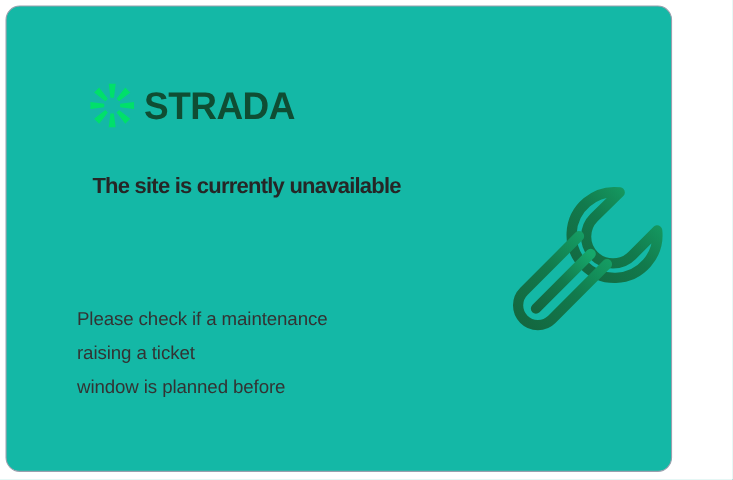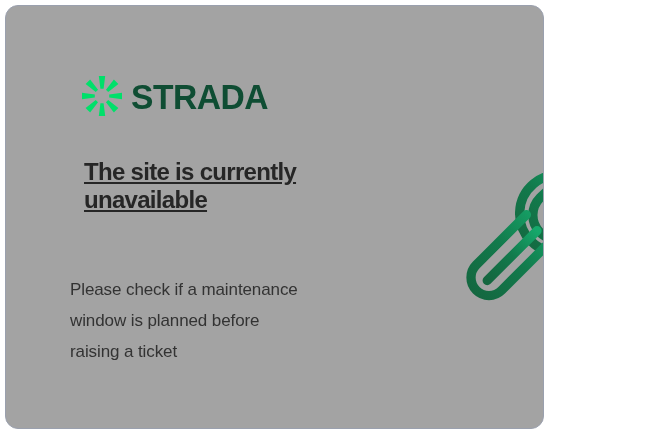--- a/index.html
+++ b/index.html
@@ -20,24 +20,24 @@
     width: 666px;
     height: 436px;
     background: #ffffff;
   }
 
   
   .card {
     position: absolute;
     left: 5px;
     top: 5px;
-    width: 539px;
+    width: 606px;
     height: 424px;
     box-sizing: border-box;
-    background: #a3a3a3;
+    background: #14b8a6;
     border: 1px solid #9aa0ae;
     border-radius: 13px;
     overflow: hidden;
   }
 
   
   .brand {
     position: absolute;
     left: 76px;
     top: 70px;
@@ -62,26 +62,25 @@
     transform-origin: left center;
   }
 
   
   .headline {
     position: absolute;
     left: 78px;
     top: 152px;
     width: 340px;
     margin: 0;
-    font-size: 24px;
+    font-size: 20px;
     font-weight: bold;
     line-height: 1.17;
     letter-spacing: -0.7px;
     color: #262626;
-    text-decoration: underline;
   }
 
   
   .body-copy {
     position: absolute;
     left: 64px;
     top: 268px;
     width: 330px;
   }
   .body-line {
@@ -134,22 +133,22 @@
           </g>
         </svg>
       </span>
       <span class="brand-word">STRADA</span>
     </div>
 
     <h1 class="headline">The site is currently unavailable</h1>
 
     <div class="body-copy">
       <div class="body-line">Please check if a maintenance</div>
+      <div class="body-line">raising a ticket</div>
       <div class="body-line">window is planned before</div>
-      <div class="body-line">raising a ticket</div>
     </div>
 
     <div class="wrench">
       <svg viewBox="0 0 100 100" aria-hidden="true">
         <defs>
           <linearGradient id="wrenchGrad" x1="0" y1="1" x2="1" y2="0">
             <stop offset="0%" stop-color="#14663f"></stop>
             <stop offset="50%" stop-color="#127a4c"></stop>
             <stop offset="100%" stop-color="#16a86b"></stop>
           </linearGradient>

